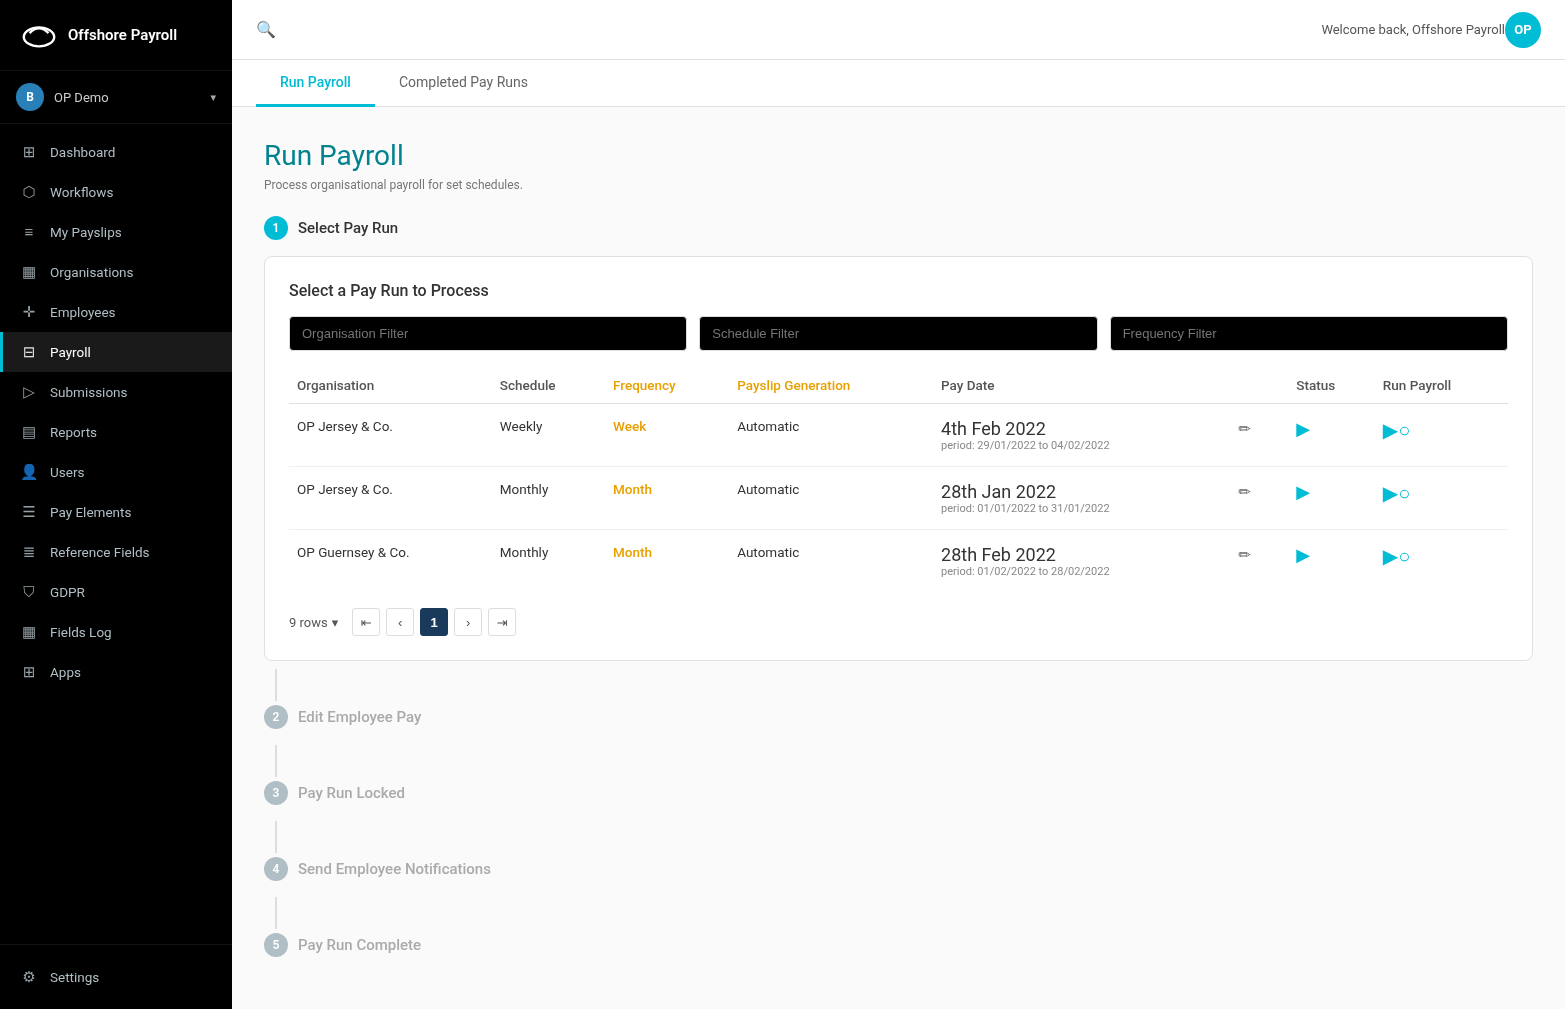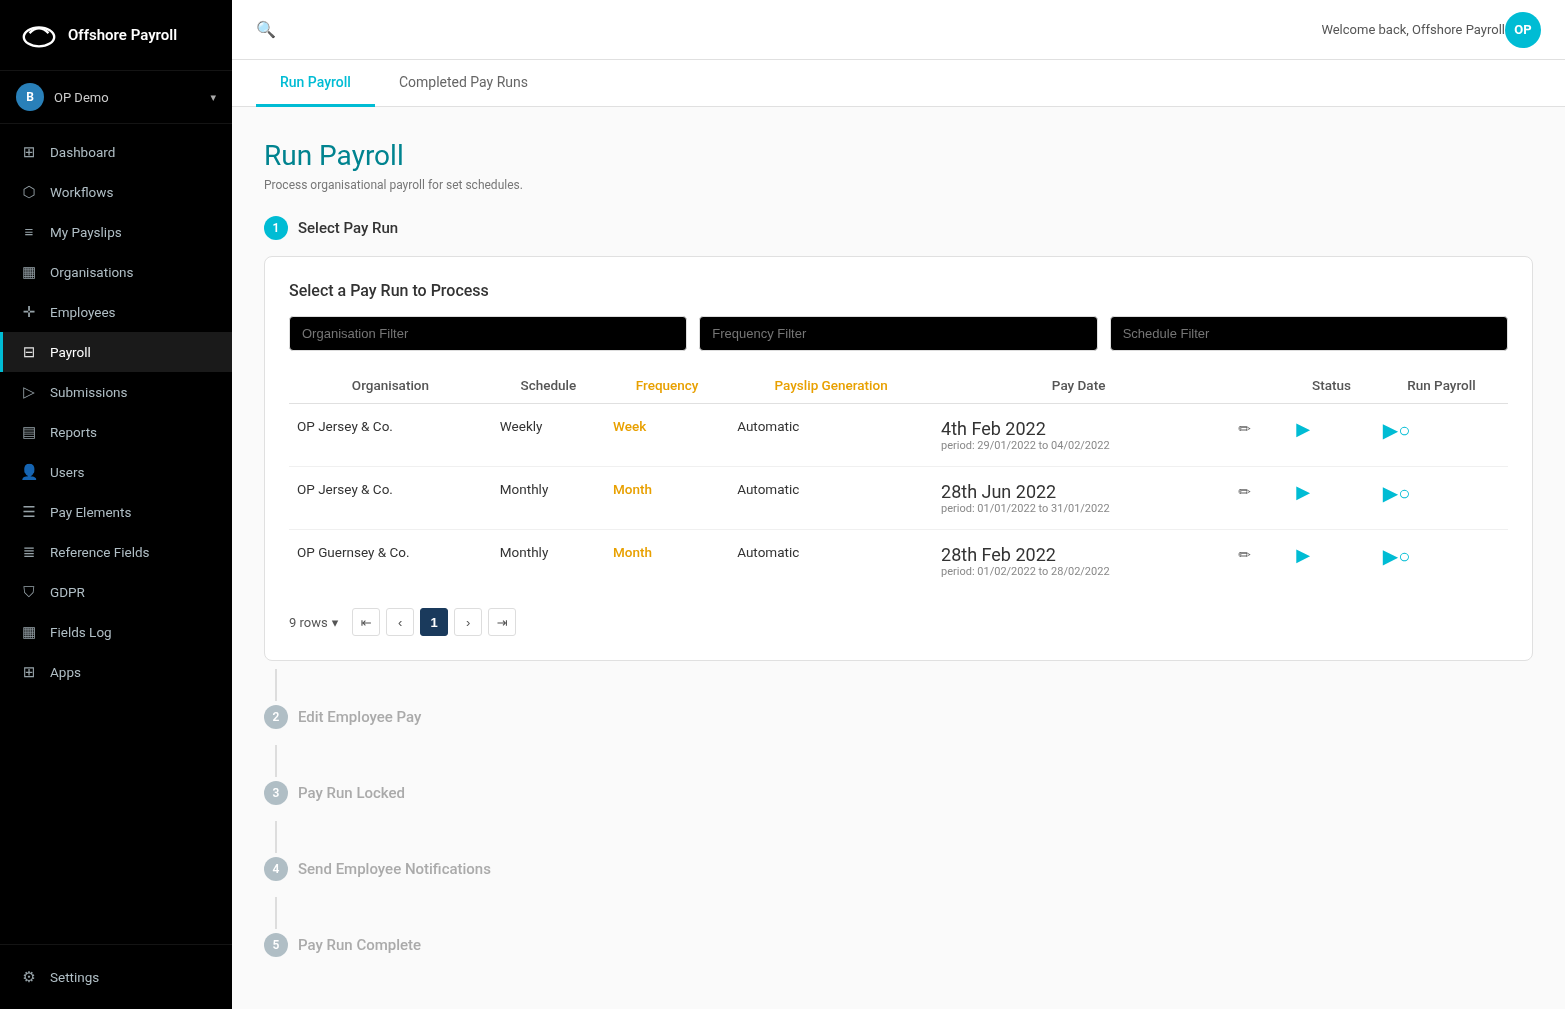--- a/index.html
+++ b/index.html
@@ -246,21 +246,21 @@
     }
 
     
     .table-wrap { overflow-x: auto; }
     table {
       width: 100%;
       border-collapse: collapse;
       font-size: 13.5px;
     }
     thead th {
-      text-align: center;
+      text-align: left;
       padding: 10px 8px;
       font-weight: 500;
       color: #555;
       border-bottom: 1px solid #e0e0e0;
     }
     thead th.amber { color: #e8a000; }
     tbody tr {
       border-bottom: 1px solid #f0f0f0;
     }
     tbody tr:last-child { border-bottom: none; }
@@ -440,22 +440,22 @@
     <div class="step-row">
       <div class="step-badge active">1</div>
       <div class="step-label active">Select Pay Run</div>
     </div>
 
     <div class="card">
       <div class="card-title">Select a Pay Run to Process</div>
 
       <div class="filters-row">
         <input class="filter-input" type="text" placeholder="Organisation Filter" style="">
+        <input class="filter-input" type="text" placeholder="Schedule Filter" style="">
         <input class="filter-input" type="text" placeholder="Frequency Filter" style="">
-        <input class="filter-input" type="text" placeholder="Schedule Filter" style="">
       </div>
 
       <div class="table-wrap">
         <table>
           <thead>
             <tr>
               <th>Organisation</th>
               <th>Schedule</th>
               <th class="amber">Frequency</th>
               <th class="amber">Payslip Generation</th>
@@ -485,21 +485,21 @@
       <td>
         <button class="run-btn">▶○</button>
       </td>
     </tr>
               <tr>
       <td>OP Jersey &amp; Co.</td>
       <td>Monthly</td>
       <td><span class="freq-amber">Month</span></td>
       <td>Automatic</td>
       <td>
-        <div class="pay-date-main">28th Jun 2022</div>
+        <div class="pay-date-main">28th Jan 2022</div>
         <div class="pay-date-period">period: 01/01/2022 to 31/01/2022</div>
       </td>
       <td>
         <button class="action-btn" title="Edit">✏</button>
       </td>
       <td>
         <span class="status-play">▶</span>
       </td>
       <td>
         <button class="run-btn">▶○</button>

